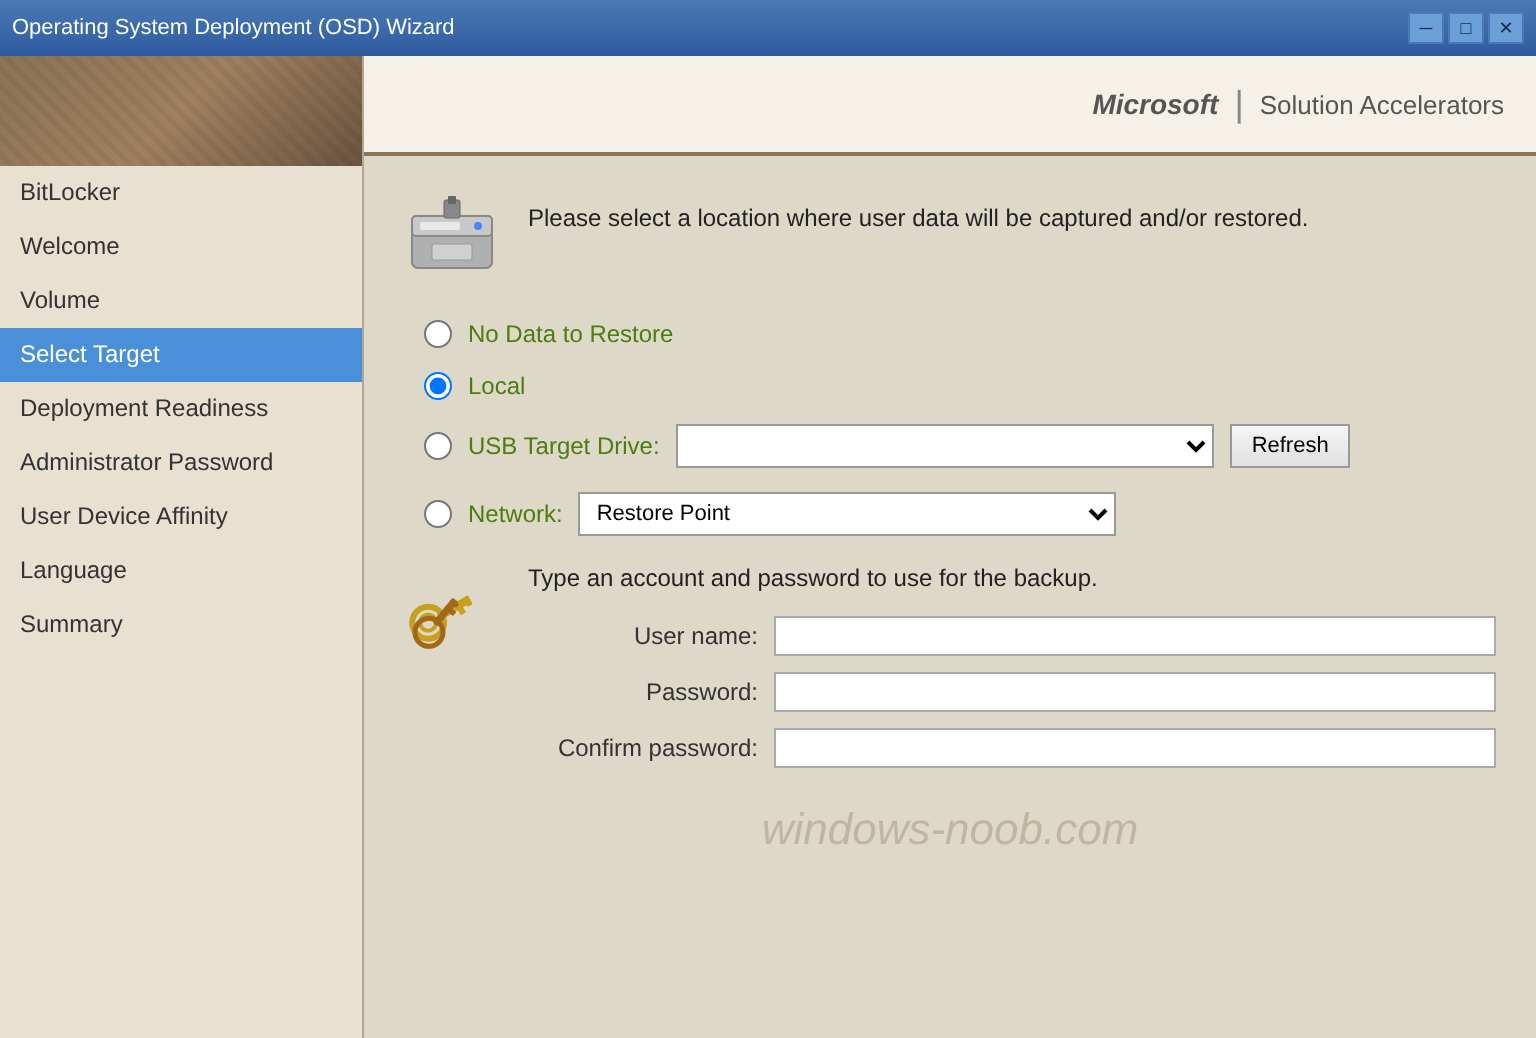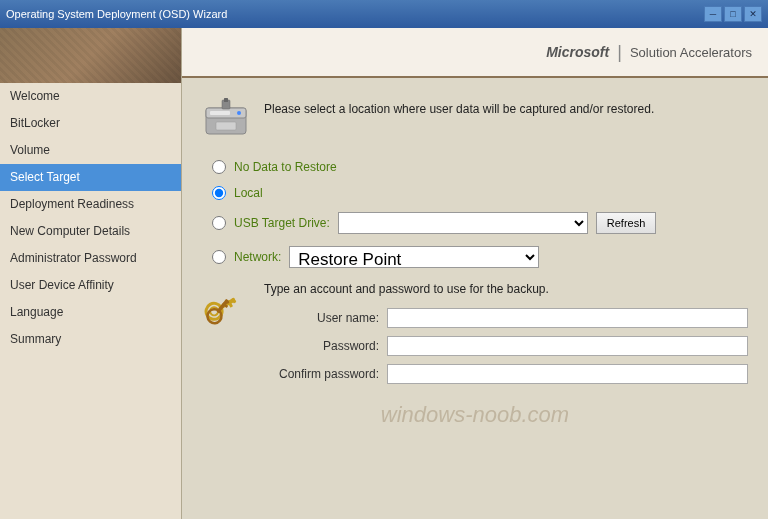--- a/index.html
+++ b/index.html
@@ -125,25 +125,25 @@
       align-items: center;
       gap: 8px;
       margin-bottom: 12px;
     }
     .radio-row input[type=radio] { width: 14px; height: 14px; cursor: pointer; }
     .radio-label { font-size: 12px; color: #4d7c0f; }
     .radio-inline { display: flex; align-items: center; gap: 8px; }
 
     
     .dropdown-select {
-      width: 250px;
+      width: 269px;
       height: 22px;
       border: 1px solid #999;
       background: white;
-      font-size: 17px;
+      font-size: 11px;
       padding: 2px 4px;
     }
     .refresh-btn {
       height: 22px;
       padding: 0 10px;
       border: 1px solid #999;
       background: linear-gradient(to bottom, #f5f5f5, #e0e0e0);
       font-size: 11px;
       cursor: pointer;
     }
@@ -196,26 +196,25 @@
     <div class="title-btn">─</div>
     <div class="title-btn">□</div>
     <div class="title-btn">✕</div>
   </div>
 </div>
 
 <div class="main-container">
 
   <div class="sidebar">
     <div class="sidebar-header"></div>
+    <div class="sidebar-item">BitLocker</div>
     <div class="sidebar-item">Welcome</div>
-    <div class="sidebar-item">BitLocker</div>
     <div class="sidebar-item">Volume</div>
     <div class="sidebar-item active">Select Target</div>
     <div class="sidebar-item">Deployment Readiness</div>
-    <div class="sidebar-item">New Computer Details</div>
     <div class="sidebar-item">Administrator Password</div>
     <div class="sidebar-item">User Device Affinity</div>
     <div class="sidebar-item">Language</div>
     <div class="sidebar-item">Summary</div>
   </div>
 
   <div class="content-area">
 
     <div class="brand-header">
       <div class="brand-text">

